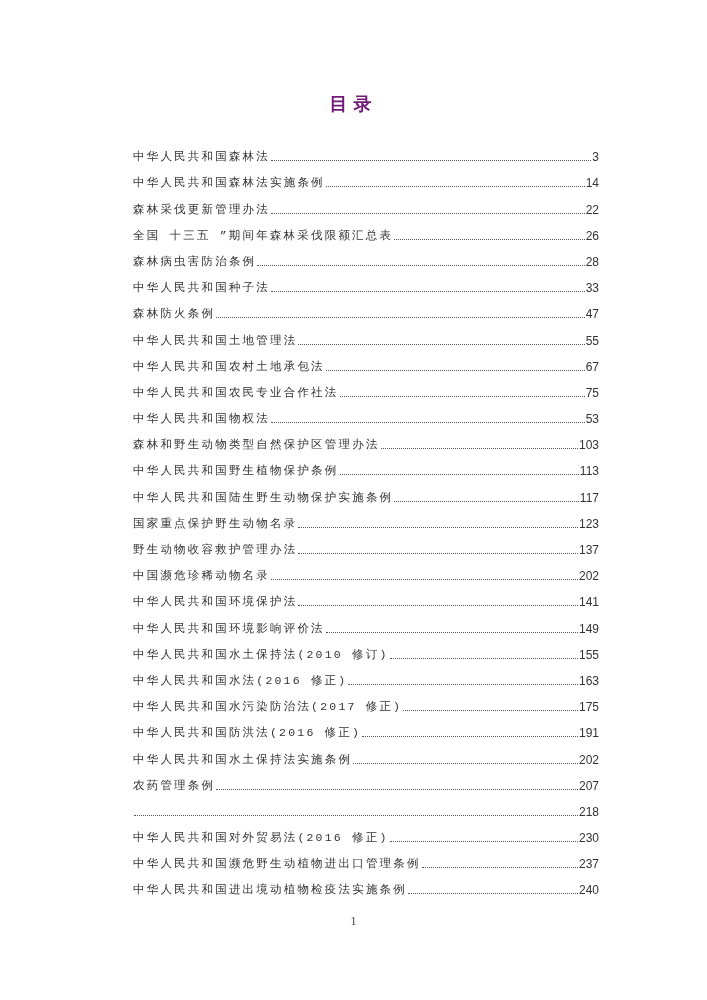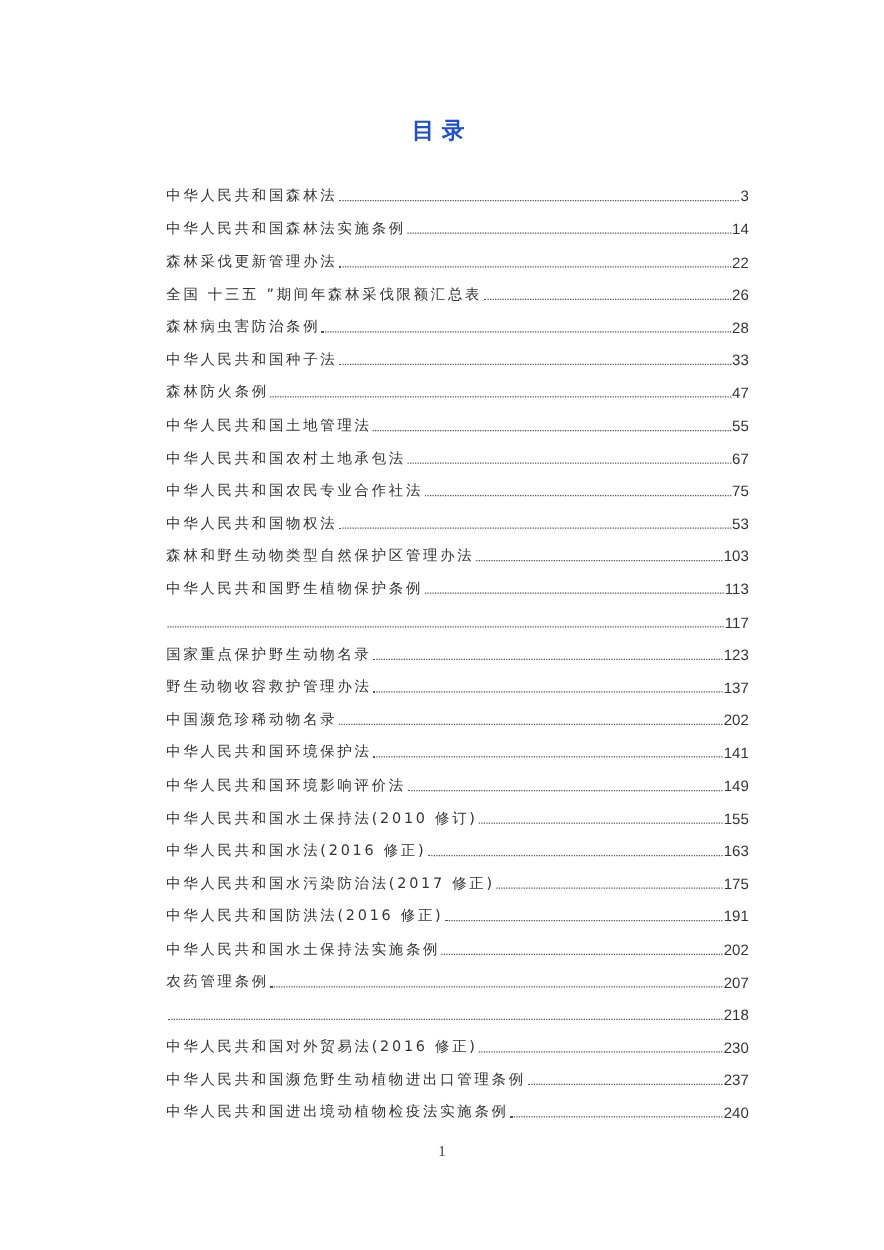--- a/index.html
+++ b/index.html
@@ -1,22 +1,22 @@
 <!DOCTYPE html>
 <html><head>
 <meta charset="utf-8">
 <style>
   html, body { margin: 0; padding: 0; background: #ffffff; }
   body { width: 707px; height: 1000px; position: relative; overflow: hidden;
          font-family: "DejaVu Sans", sans-serif; color: #222; }
   .title { position: absolute; top: 92px; left: 0; width: 707px; text-align: center;
-           font-size: 18px; font-weight: bold; letter-spacing: 6px; color: #1d4ed8; }
+           font-size: 18px; font-weight: bold; letter-spacing: 6px; color: #701a75; }
   .toc { position: absolute; top: 138px; left: 133px; width: 466px; }
   .toc-row { display: flex; align-items: flex-end; height: 26.2px; font-size: 11.5px; }
-  .toc-label { white-space: nowrap; letter-spacing: 2.2px; color: #333; }
+  .toc-label { white-space: nowrap; letter-spacing: 2.2px; color: #333; font-family: Liberation Mono, monospace; }
   .toc-leader { flex: 1; border-bottom: 1px dotted #555; margin: 0 1px 3px 1px; height: 1px; }
   .toc-page { white-space: nowrap; font-family: "Liberation Sans", sans-serif; font-size: 12px; color: #333; }
   .page-num { position: absolute; top: 914px; left: 0; width: 707px; text-align: center;
               font-family: "Liberation Serif", serif; font-size: 12px; color: #444; }
 </style>
 </head>
 <body>
 
 <div class="title">目录</div>
 
@@ -80,20 +80,21 @@
       <span class="toc-label">森林和野生动物类型自然保护区管理办法</span>
       <span class="toc-leader"></span>
       <span class="toc-page">103</span>
     </div>
     <div class="toc-row">
       <span class="toc-label">中华人民共和国野生植物保护条例</span>
       <span class="toc-leader"></span>
       <span class="toc-page">113</span>
     </div>
     <div class="toc-row">
+      <span class="toc-label">中华人民共和国陆生野生动物保护实施条例</span>
       <span class="toc-leader"></span>
       <span class="toc-page">117</span>
     </div>
     <div class="toc-row">
       <span class="toc-label">国家重点保护野生动物名录</span>
       <span class="toc-leader"></span>
       <span class="toc-page">123</span>
     </div>
     <div class="toc-row">
       <span class="toc-label">野生动物收容救护管理办法</span>

